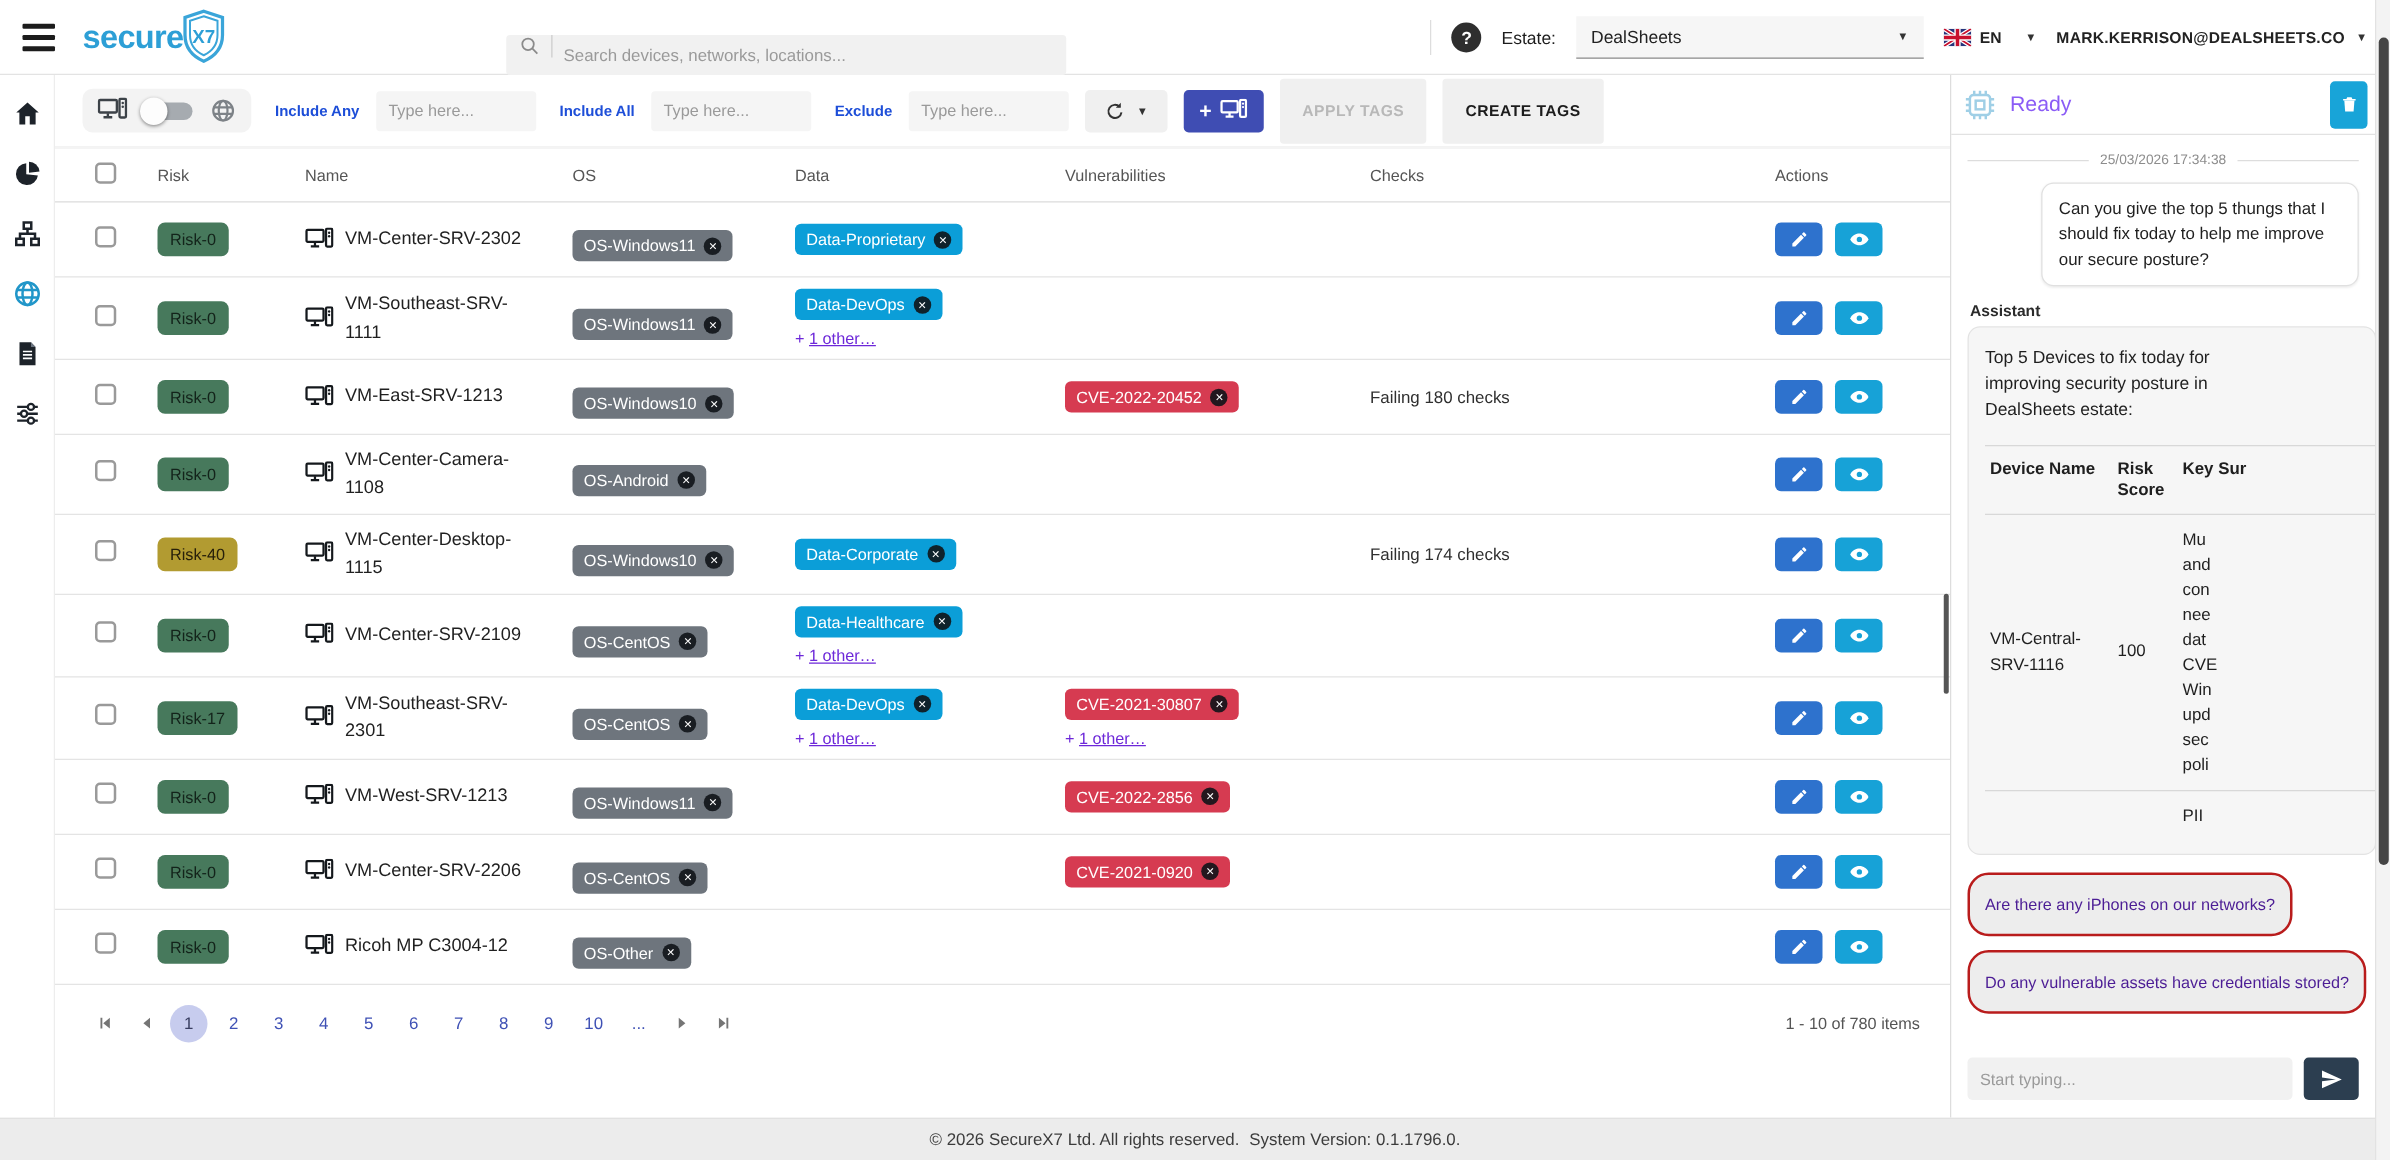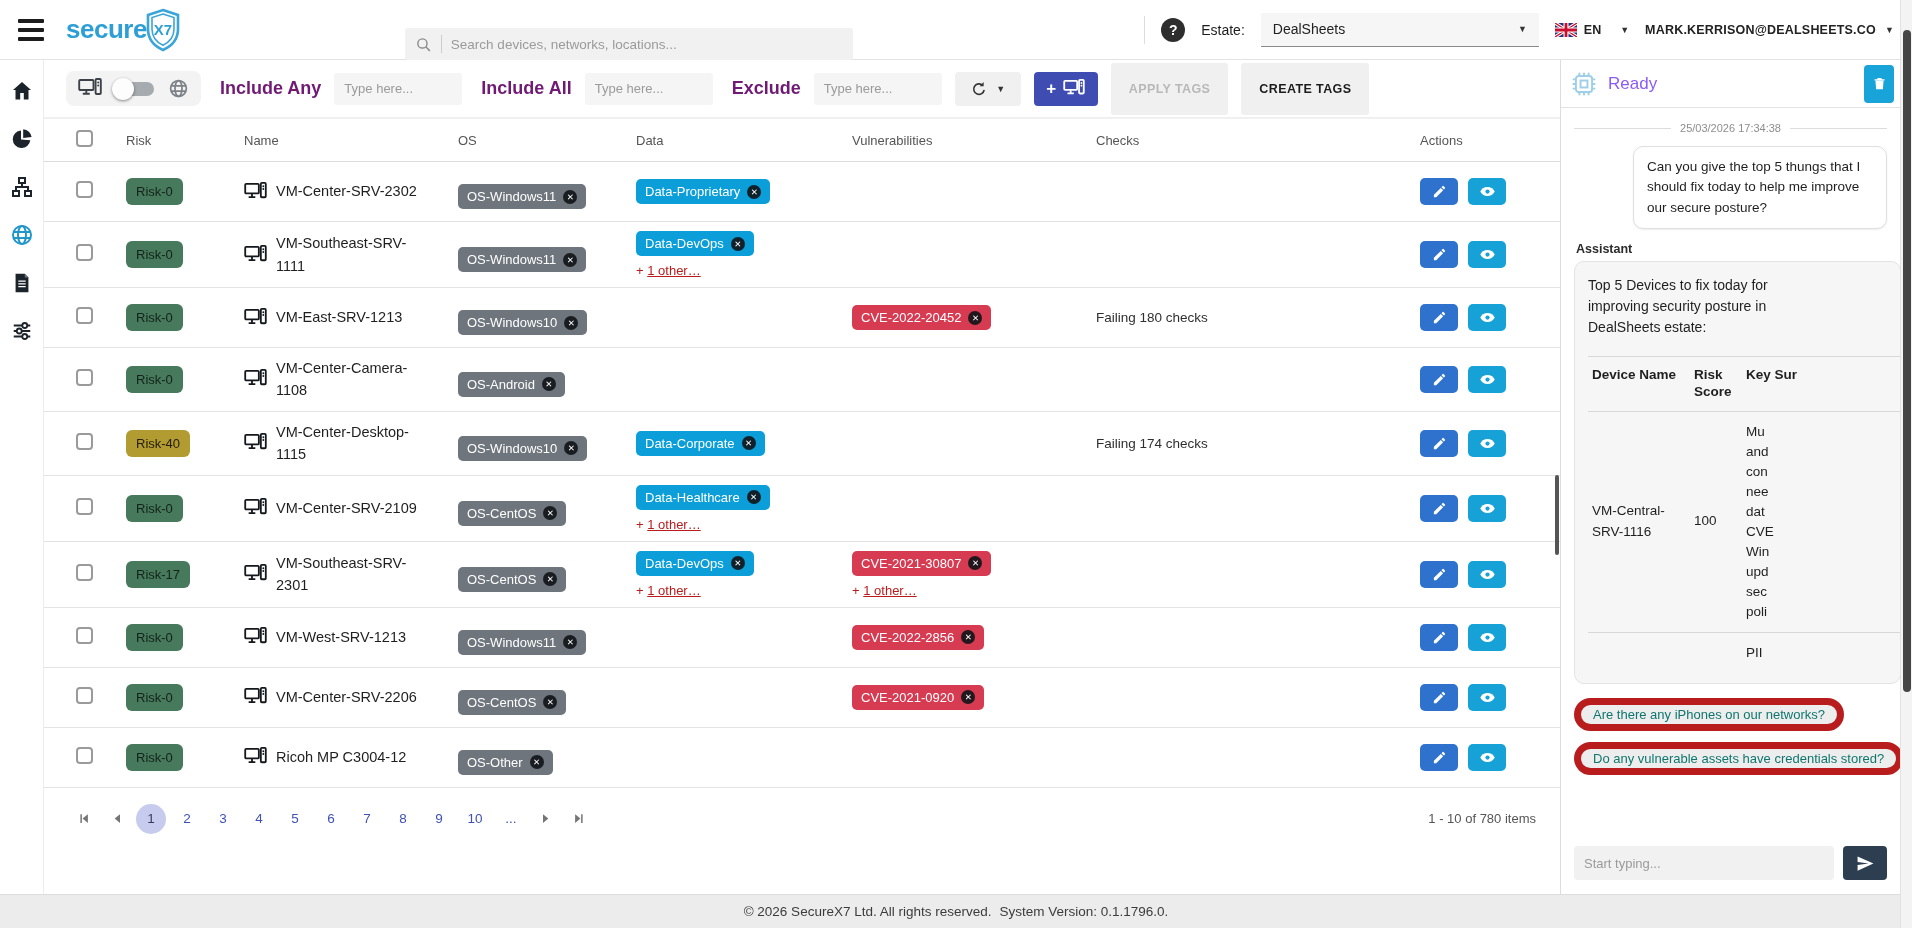--- a/index.html
+++ b/index.html
@@ -8,21 +8,21 @@
 
   
   .topbar{height:60px;display:flex;align-items:center;padding:0 18px;background:#fff;
     border-bottom:1px solid #e3e3e3;position:relative;}
   .hamburger{width:26px;height:22px;display:flex;flex-direction:column;justify-content:space-between;cursor:pointer;}
   .hamburger span{display:block;height:4px;background:#1c1c1c;border-radius:1px;}
   .logo{display:flex;align-items:center;margin-left:22px;cursor:pointer;}
   .logo-text{font-size:26px;font-weight:bold;color:#2d9fd6;letter-spacing:-0.5px;}
   .logo-shield{margin-left:-4px;position:relative;top:2px;}
   .search{margin-left:222px;width:448px;height:32px;background:#f1f1f1;border-radius:3px;
-    display:flex;align-items:center;padding:0 10px;gap:9px;margin-top:29px;}
+    display:flex;padding:0 10px;gap:9px;margin-top:29px;}
   .search .sdiv{width:1px;height:18px;background:#ccc;}
   .search input{flex:1;border:none;background:transparent;font-size:13.5px;color:#333;outline:none;}
   .search input::placeholder{color:#9a9a9a;}
   .top-right{margin-left:auto;display:flex;align-items:center;gap:16px;}
   .vdivider{width:1px;height:28px;background:#ddd;}
   .help{width:24px;height:24px;border-radius:50%;background:#2e2e2e;color:#fff;font-weight:bold;
     font-size:14px;display:flex;align-items:center;justify-content:center;cursor:pointer;}
   .estate-label{font-size:14px;color:#1d1d1d;}
   .estate-select{width:278px;height:34px;background:#f6f6f6;border-bottom:1px solid #8a8a8a;
     display:flex;align-items:center;padding:0 12px;font-size:14px;cursor:pointer;}
@@ -39,21 +39,21 @@
   .main{width:1516px;position:relative;background:#fff;}
   .main-thumb{position:absolute;right:1px;top:415px;width:4px;height:80px;background:#555;border-radius:2px;}
 
   
   .filterbar{height:58px;display:flex;align-items:center;gap:13px;padding:0 22px;border-bottom:1px solid #efefef;}
   .toggle-group{display:flex;align-items:center;gap:10px;background:#f3f3f3;border-radius:8px;
     padding:7px 12px;cursor:pointer;}
   .switch{width:38px;height:14px;background:#a6abb0;border-radius:7px;position:relative;margin:0 4px;}
   .knob{position:absolute;left:-4px;top:-4px;width:22px;height:22px;background:#fdfdfd;border-radius:50%;
     box-shadow:0 1px 3px rgba(0,0,0,.45);}
-  .flabel{font-size:18px;font-weight:bold;color:#701a75;margin-left:6px;}
+  .flabel{font-size:12px;font-weight:bold;color:#1d4ed8;margin-left:6px;}
   .finput{width:128px;height:32px;background:#f5f5f5;border:none;border-radius:3px;padding:0 10px;
     font-size:13px;color:#333;outline:none;}
   .finput::placeholder{color:#9a9a9a;}
   .refresh-btn{height:34px;width:66px;background:#f0f0f0;border:none;border-radius:4px;display:flex;
     align-items:center;justify-content:center;gap:8px;cursor:pointer;}
   .refresh-btn .caret{margin-left:0;}
   .adddev-btn{height:34px;width:64px;background:#3f4db3;border:none;border-radius:4px;display:flex;
     align-items:center;justify-content:center;gap:7px;cursor:pointer;color:#fff;font-size:17px;font-weight:bold;}
   .tagbtn{height:52px;padding:0 18px;border:none;border-radius:3px;background:#f0f0f0;font-size:12.5px;
     font-weight:bold;letter-spacing:.4px;cursor:pointer;font-family:"Liberation Sans",sans-serif;}
@@ -74,21 +74,21 @@
   .dev-icon{flex:0 0 auto;display:flex;}
   .dev-name{font-size:14.5px;color:#1f1f1f;max-width:152px;line-height:1.55;}
   .badge{display:inline-flex;align-items:center;gap:7px;border-radius:5px;padding:5px 9px;font-size:13px;
     color:#fff;white-space:nowrap;}
   .badge .x{width:14px;height:14px;border-radius:50%;background:rgba(16,20,24,.9);color:#fff;font-size:8.5px;
     display:flex;align-items:center;justify-content:center;cursor:pointer;flex:0 0 auto;}
   .badge.os{background:#6e757d;margin-top:10px;}
   .badge.data{background:#0b9ed8;}
   .badge.cve{background:#d63b51;}
   .stack{display:flex;flex-direction:column;align-items:flex-start;gap:7px;}
-  .more{font-size:13px;color:#b91c1c;cursor:pointer;}
+  .more{font-size:13px;color:#6d28d9;cursor:pointer;}
   .more .ul{text-decoration:underline;}
   .checks{font-size:13.5px;color:#2f2f2f;}
   .actions{display:flex;gap:10px;padding-left:66px;}
   .action-btn{width:38px;height:27px;border:none;border-radius:5px;display:flex;align-items:center;
     justify-content:center;cursor:pointer;}
   .action-btn.edit{background:#2e72cd;}
   .action-btn.view{background:#17a2d7;}
 
   
   .pagerow{height:62px;display:flex;align-items:center;padding:0 24px;gap:4px;}
@@ -116,22 +116,22 @@
   .assistant-bubble{background:#f6f6f6;border:1px solid #e3e3e3;border-radius:10px;
     padding:13px 16px 10px 13px;font-size:14px;line-height:1.5;color:#1f1f1f;margin-right:-14px;overflow:hidden;}
   .a-intro{width:242px;}
   .a-table{margin-top:18px;width:330px;border-top:1px solid #d8d8d8;font-size:13.5px;}
   .a-tr{display:grid;grid-template-columns:102px 52px 1fr;border-bottom:1px solid #d8d8d8;}
   .a-tr:last-child{border-bottom:none;}
   .a-th{font-weight:bold;padding:10px 4px;line-height:1.25;}
   .a-td{padding:10px 4px;line-height:1.5;display:flex;flex-direction:column;justify-content:center;}
   .sline{height:20px;overflow:hidden;}
   .chips{margin-top:14px;display:flex;flex-direction:column;gap:11px;align-items:flex-start;}
-  .chip{background:#ededed;border:7px solid #b91c1c;border-radius:17px;padding:2px 12px;font-size:13px;
-    color:#0f766e;white-space:nowrap;cursor:pointer;}
+  .chip{background:#ededed;border:2px solid #b91c1c;border-radius:17px;padding:16px 12px;font-size:13px;
+    color:#4c1d95;white-space:nowrap;cursor:pointer;}
   .chat-input-row{padding:12px 13px 14px;display:flex;gap:9px;align-items:center;flex:0 0 auto;}
   .chat-input{flex:1;height:34px;background:#f1f1f1;border:none;border-radius:4px;padding:0 10px;
     font-size:13px;color:#333;outline:none;}
   .chat-input::placeholder{color:#9a9a9a;}
   .send-btn{width:44px;height:34px;background:#2c3e50;border:none;border-radius:4px;display:flex;
     align-items:center;justify-content:center;cursor:pointer;}
 
   
   .win-scrollbar{position:absolute;right:0;top:-60px;width:12px;height:928px;background:#f3f3f3;
     border-left:1px solid #e2e2e2;z-index:50;}

